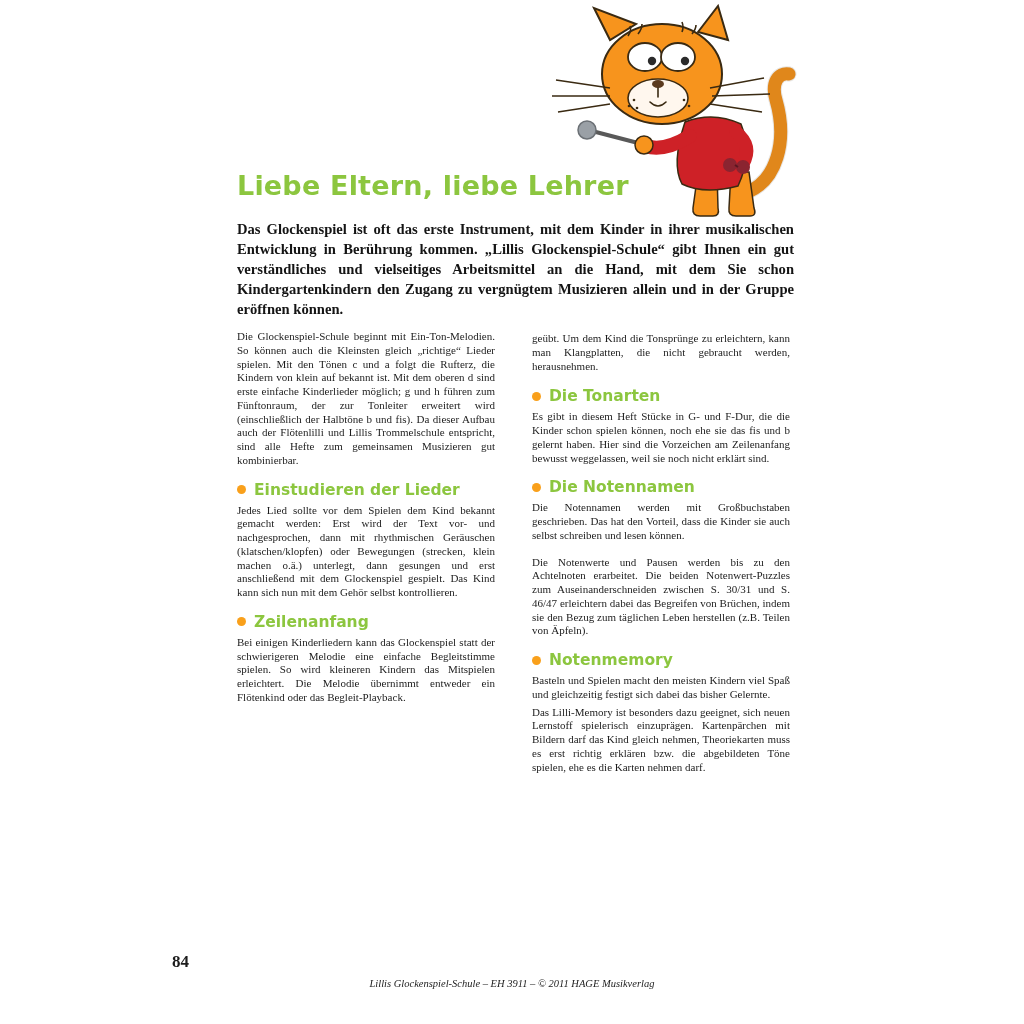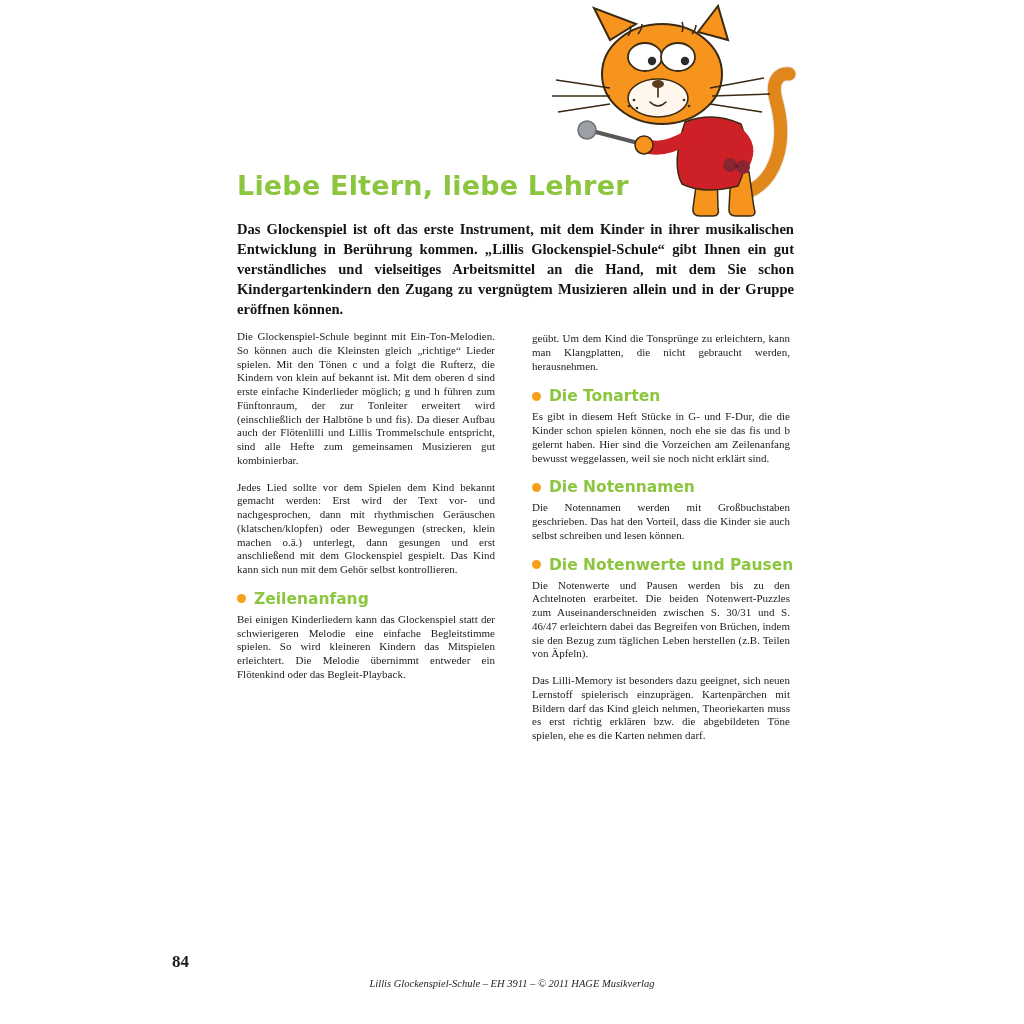--- a/index.html
+++ b/index.html
@@ -149,20 +149,24 @@
 
   <div class="cols">
 
     <div class="col">
 
       <div class="sec">
         <p class="body">Die Glockenspiel-Schule beginnt mit Ein-Ton-Melodien. So können auch die Kleinsten gleich „richtige“ Lieder spielen. Mit den Tönen c und a folgt die Rufterz, die Kindern von klein auf bekannt ist. Mit dem oberen d sind erste einfache Kinderlieder möglich; g und h führen zum Fünftonraum, der zur Tonleiter erweitert wird (einschließlich der Halbtöne b und fis). Da dieser Aufbau auch der Flötenlilli und Lillis Trommelschule entspricht, sind alle Hefte zum gemeinsamen Musizieren gut kombinierbar.</p>
       </div>
 
       <div class="sec">
+        <h3 class="sec-h">
+          <span class="bullet"></span>
+          <span>Einstudieren der Lieder</span>
+        </h3>
         <p class="body">Jedes Lied sollte vor dem Spielen dem Kind bekannt gemacht werden: Erst wird der Text vor- und nachgesprochen, dann mit rhythmischen Geräuschen (klatschen/klopfen) oder Bewegungen (strecken, klein machen o.ä.) unterlegt, dann gesungen und erst anschließend mit dem Glockenspiel gespielt. Das Kind kann sich nun mit dem Gehör selbst kontrollieren.</p>
       </div>
 
       <div class="sec">
         <h3 class="sec-h">
           <span class="bullet"></span>
           <span>Zeilenanfang</span>
         </h3>
         <p class="body">Bei einigen Kinderliedern kann das Glockenspiel statt der schwierigeren Melodie eine einfache Begleitstimme spielen. So wird kleineren Kindern das Mitspielen erleichtert. Die Melodie übernimmt entweder ein Flötenkind oder das Begleit-Playback.</p>
       </div>
@@ -184,28 +188,29 @@
 
       <div class="sec">
         <h3 class="sec-h">
           <span class="bullet"></span>
           <span>Die Notennamen</span>
         </h3>
         <p class="body">Die Notennamen werden mit Großbuchstaben geschrieben. Das hat den Vorteil, dass die Kinder sie auch selbst schreiben und lesen können.</p>
       </div>
 
       <div class="sec">
-        <h3 class="sec-h">
-          <span class="bullet"></span>
-          <span>Die Notenwerte und Pausen</span>
-        </h3>
         <p class="body">Die Notenwerte und Pausen werden bis zu den Achtelnoten erarbeitet. Die beiden Notenwert-Puzzles zum Auseinanderschneiden zwischen S. 30/31 und S. 46/47 erleichtern dabei das Begreifen von Brüchen, indem sie den Bezug zum täglichen Leben herstellen (z.B. Teilen von Äpfeln).</p>
       </div>
 
       <div class="sec">
+        <h3 class="sec-h">
+          <span class="bullet"></span>
+          <span>Notenmemory</span>
+        </h3>
+        <p class="body">Basteln und Spielen macht den meisten Kindern viel Spaß und gleichzeitig festigt sich dabei das bisher Gelernte.</p>
         <p class="body">Das Lilli-Memory ist besonders dazu geeignet, sich neuen Lernstoff spielerisch einzuprägen. Kartenpärchen mit Bildern darf das Kind gleich nehmen, Theoriekarten muss es erst richtig erklären bzw. die abgebildeten Töne spielen, ehe es die Karten nehmen darf.</p>
       </div>
 
     </div>
 
   </div>
 
   <div class="footer-num">84</div>
   <div class="footer-imprint">Lillis Glockenspiel-Schule – EH 3911 – © 2011 HAGE Musikverlag</div>
 

